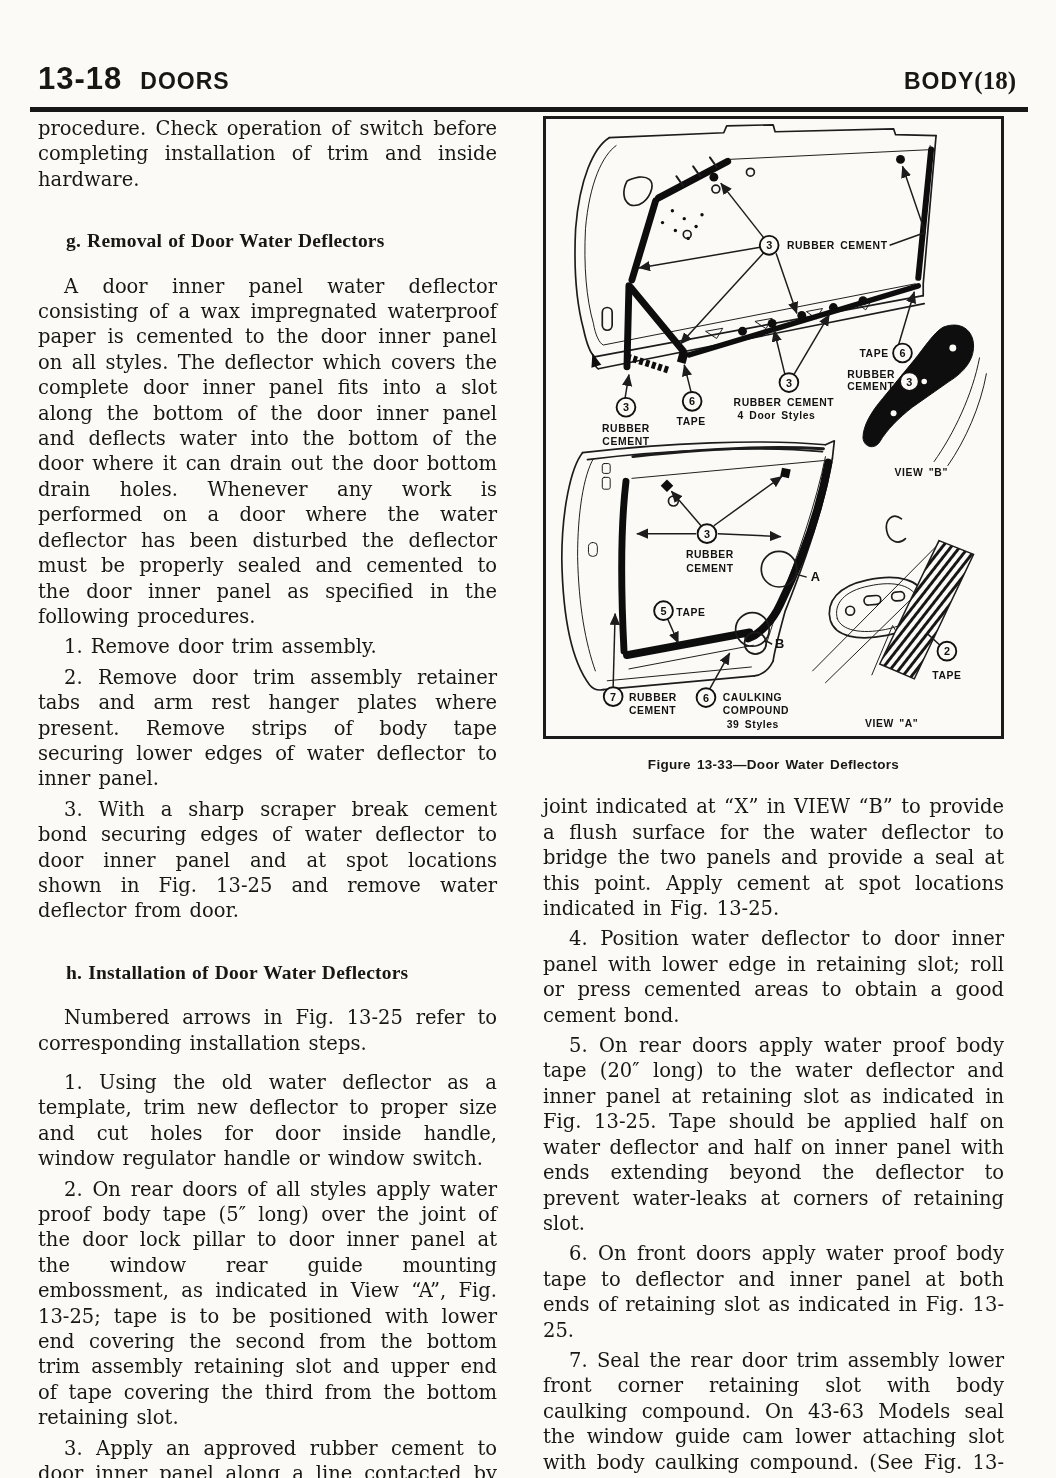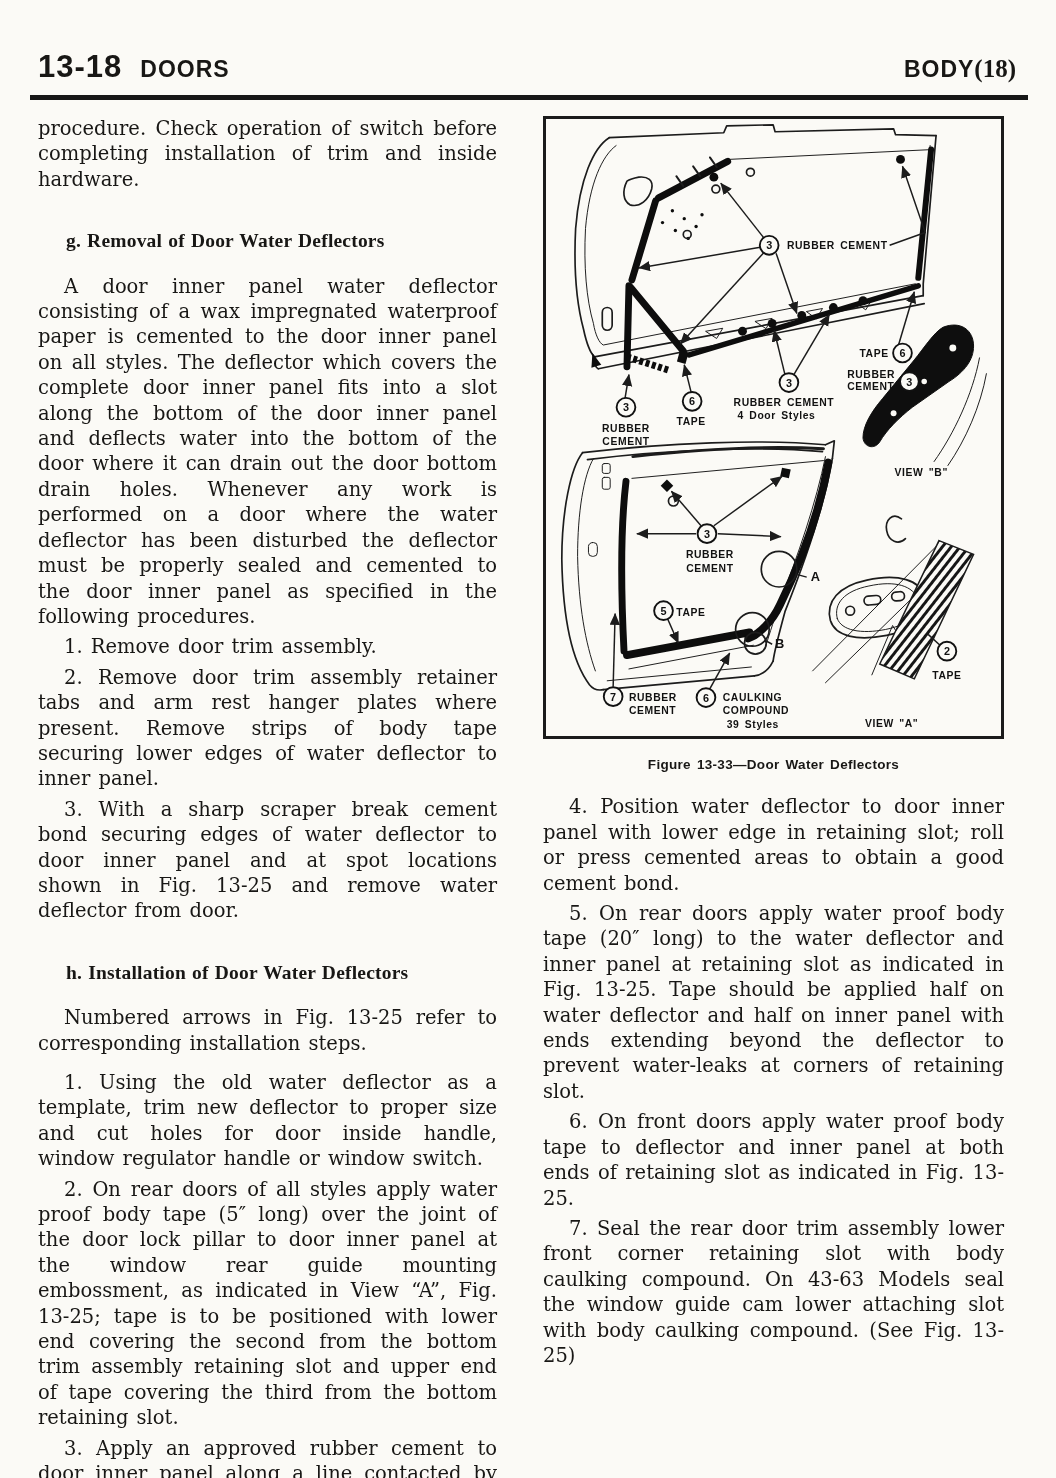--- a/index.html
+++ b/index.html
@@ -6,21 +6,21 @@
   body{
     width:1056px;height:1478px;
     background:#fbfaf6;
     color:#181715;
     font-family:"DejaVu Serif", serif;
     overflow:hidden;
     position:relative;
   }
   .page{position:absolute;inset:0;}
   
-  .hdr{display:flex;justify-content:space-between;align-items:baseline;padding:28px 40px 0 38px;}
+  .hdr{display:flex;justify-content:space-between;align-items:baseline;padding:40px 40px 0 38px;}
   .hdr-left{display:flex;align-items:baseline;gap:18px;}
   .sec-num{font-family:"Liberation Sans",sans-serif;font-weight:bold;font-size:31px;letter-spacing:1px;}
   .sec-title{font-family:"Liberation Sans",sans-serif;font-weight:bold;font-size:23px;letter-spacing:1px;margin-top:28px;}
   .hdr-right{display:flex;align-items:baseline;}
   .chap{font-family:"Liberation Sans",sans-serif;font-weight:bold;font-size:23px;letter-spacing:1px;}
   .pnum{font-family:"Liberation Serif",serif;font-weight:bold;font-size:25px;}
   .rule{margin:10px 28px 0 30px;border-top:5px solid #171717;}
   
   .cols{position:absolute;left:0;right:0;top:104px;bottom:0;}
   .col{position:absolute;top:12px;font-size:19.5px;line-height:25.4px;word-spacing:2px;}
@@ -271,20 +271,21 @@
                 <text x="179" y="602" text-anchor="start" class="fig-label">COMPOUND</text>
                 <text x="183" y="616" text-anchor="start" class="fig-label">39 Styles</text>
                 <text x="350" y="615" text-anchor="middle" class="fig-label">VIEW "A"</text>
                 <text x="406" y="566" text-anchor="middle" class="fig-label">TAPE</text>
               </g>
           </svg>
         </div>
         <figcaption>Figure 13-33—Door Water Deflectors</figcaption>
       </figure>
 
+      <p class="para">joint indicated at “X” in VIEW “B” to provide a flush surface for the water deflector to bridge the two panels and provide a seal at this point. Apply cement at spot locations indicated in Fig. 13-25.</p>
       <p class="para ind">4.  Position water deflector to door inner panel with lower edge in retaining slot; roll or press cemented areas to obtain a good cement bond.</p>
       <p class="para ind">5.  On rear doors apply water proof body tape (20″ long) to the water deflector and inner panel at retaining slot as indicated in Fig. 13-25. Tape should be applied half on water deflector and half on inner panel with ends extending beyond the deflector to prevent water-leaks at corners of retaining slot.</p>
       <p class="para ind">6.  On front doors apply water proof body tape to deflector and inner panel at both ends of retaining slot as indicated in Fig. 13-25.</p>
       <p class="para ind">7.  Seal the rear door trim assembly lower front corner retaining slot with body caulking compound. On 43-63 Models seal the window guide cam lower attaching slot with body caulking compound. (See Fig. 13-25)</p>
 
     </section>
 
   </main>
 </div>
 

